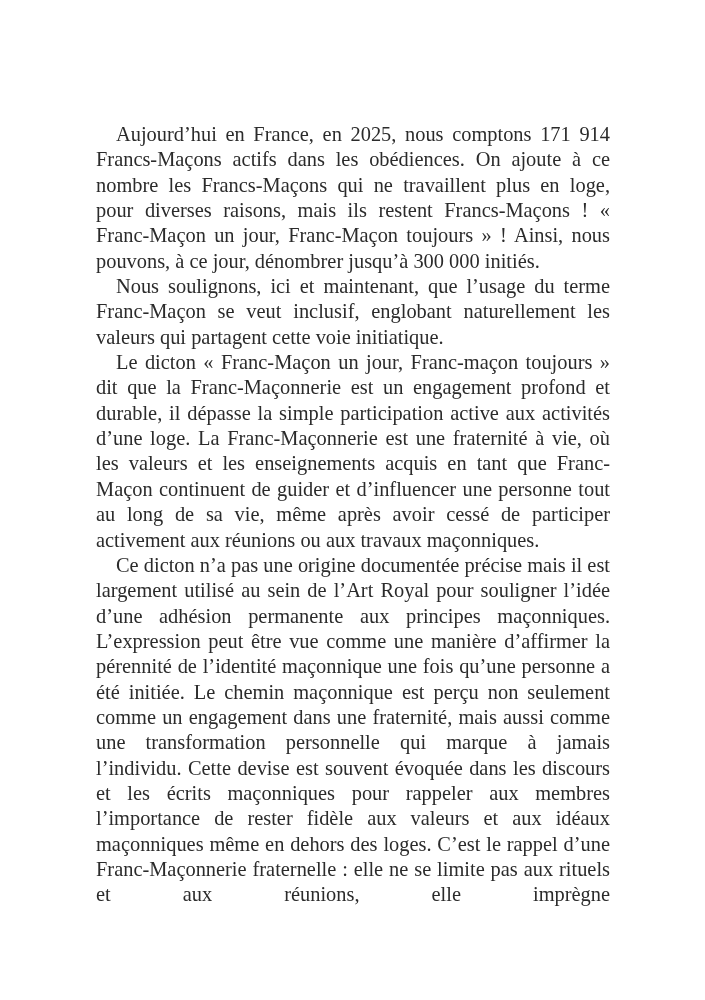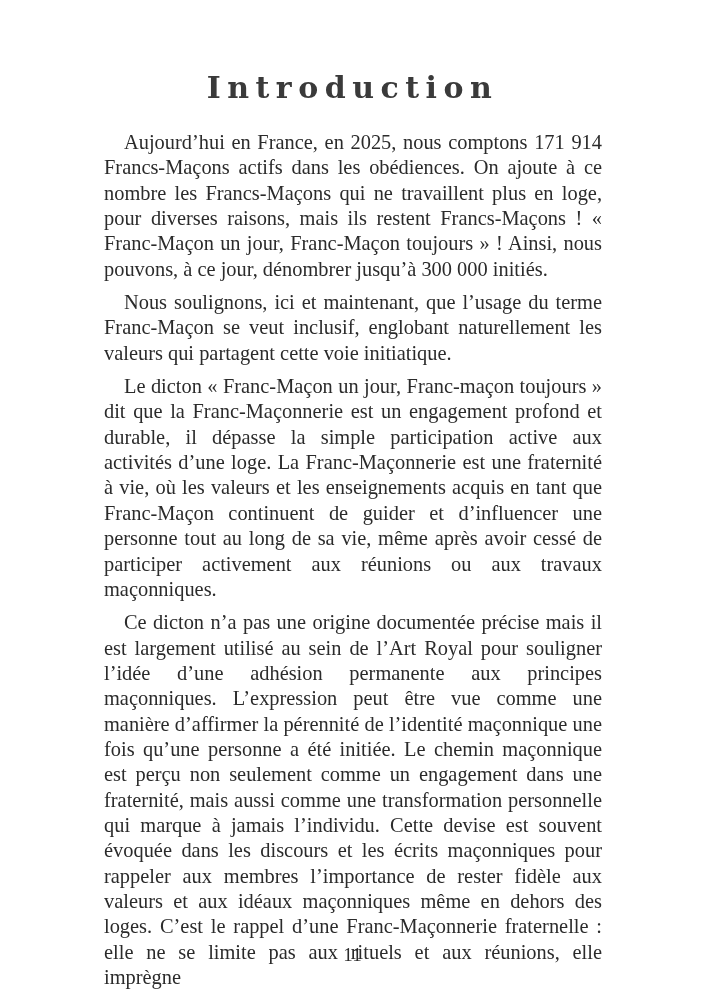--- a/index.html
+++ b/index.html
@@ -21,39 +21,37 @@
   .body-text {
     position: absolute; left: 96px; width: 514px; top: 122px;
     font-family: "Liberation Serif", serif;
     font-size: 20.4px;
     line-height: 25.35px;
     color: #2b2b2b;
     text-align: justify;
     margin: 0;
   }
   .body-text p {
-    margin: 8px;
+    margin: 0;
     text-indent: 20px;
     text-align: justify;
   }
   .page-number {
     position: absolute; left: 0; right: 0; top: 944px;
     text-align: center;
     font-family: "Liberation Serif", serif;
     font-size: 19px;
     color: #2b2b2b;
   }
 </style>
 </head>
 <body>
 
 <div class="page">
-  <h1 class="title">Introduction</h1>
 
   <div class="body-text">
     <p>Aujourd’hui en France, en 2025, nous comptons 171 914 Francs-Maçons actifs dans les obédiences. On ajoute à ce nombre les Francs-Maçons qui ne travaillent plus en loge, pour diverses raisons, mais ils restent Francs-Maçons ! « Franc-Maçon un jour, Franc-Maçon toujours » ! Ainsi, nous pouvons, à ce jour, dénombrer jusqu’à 300 000 initiés.</p>
     <p>Nous soulignons, ici et maintenant, que l’usage du terme Franc-Maçon se veut inclusif, englobant naturellement les valeurs qui partagent cette voie initiatique.</p>
     <p>Le dicton « Franc-Maçon un jour, Franc-maçon toujours » dit que la Franc-Maçonnerie est un engagement profond et durable, il dépasse la simple participation active aux activités d’une loge. La Franc-Maçonnerie est une fraternité à vie, où les valeurs et les enseignements acquis en tant que Franc-Maçon continuent de guider et d’influencer une personne tout au long de sa vie, même après avoir cessé de participer activement aux réunions ou aux travaux maçonniques.</p>
     <p style="text-align-last: justify;">Ce dicton n’a pas une origine documentée précise mais il est largement utilisé au sein de l’Art Royal pour souligner l’idée d’une adhésion permanente aux principes maçonniques. L’expression peut être vue comme une manière d’affirmer la pérennité de l’identité maçonnique une fois qu’une personne a été initiée. Le chemin maçonnique est perçu non seulement comme un engagement dans une fraternité, mais aussi comme une transformation personnelle qui marque à jamais l’individu. Cette devise est souvent évoquée dans les discours et les écrits maçonniques pour rappeler aux membres l’importance de rester fidèle aux valeurs et aux idéaux maçonniques même en dehors des loges. C’est le rappel d’une Franc-Maçonnerie fraternelle : elle ne se limite pas aux rituels et aux réunions, elle imprègne</p>
   </div>
 
-  <div class="page-number">11</div>
 </div>
 
 </body></html>

